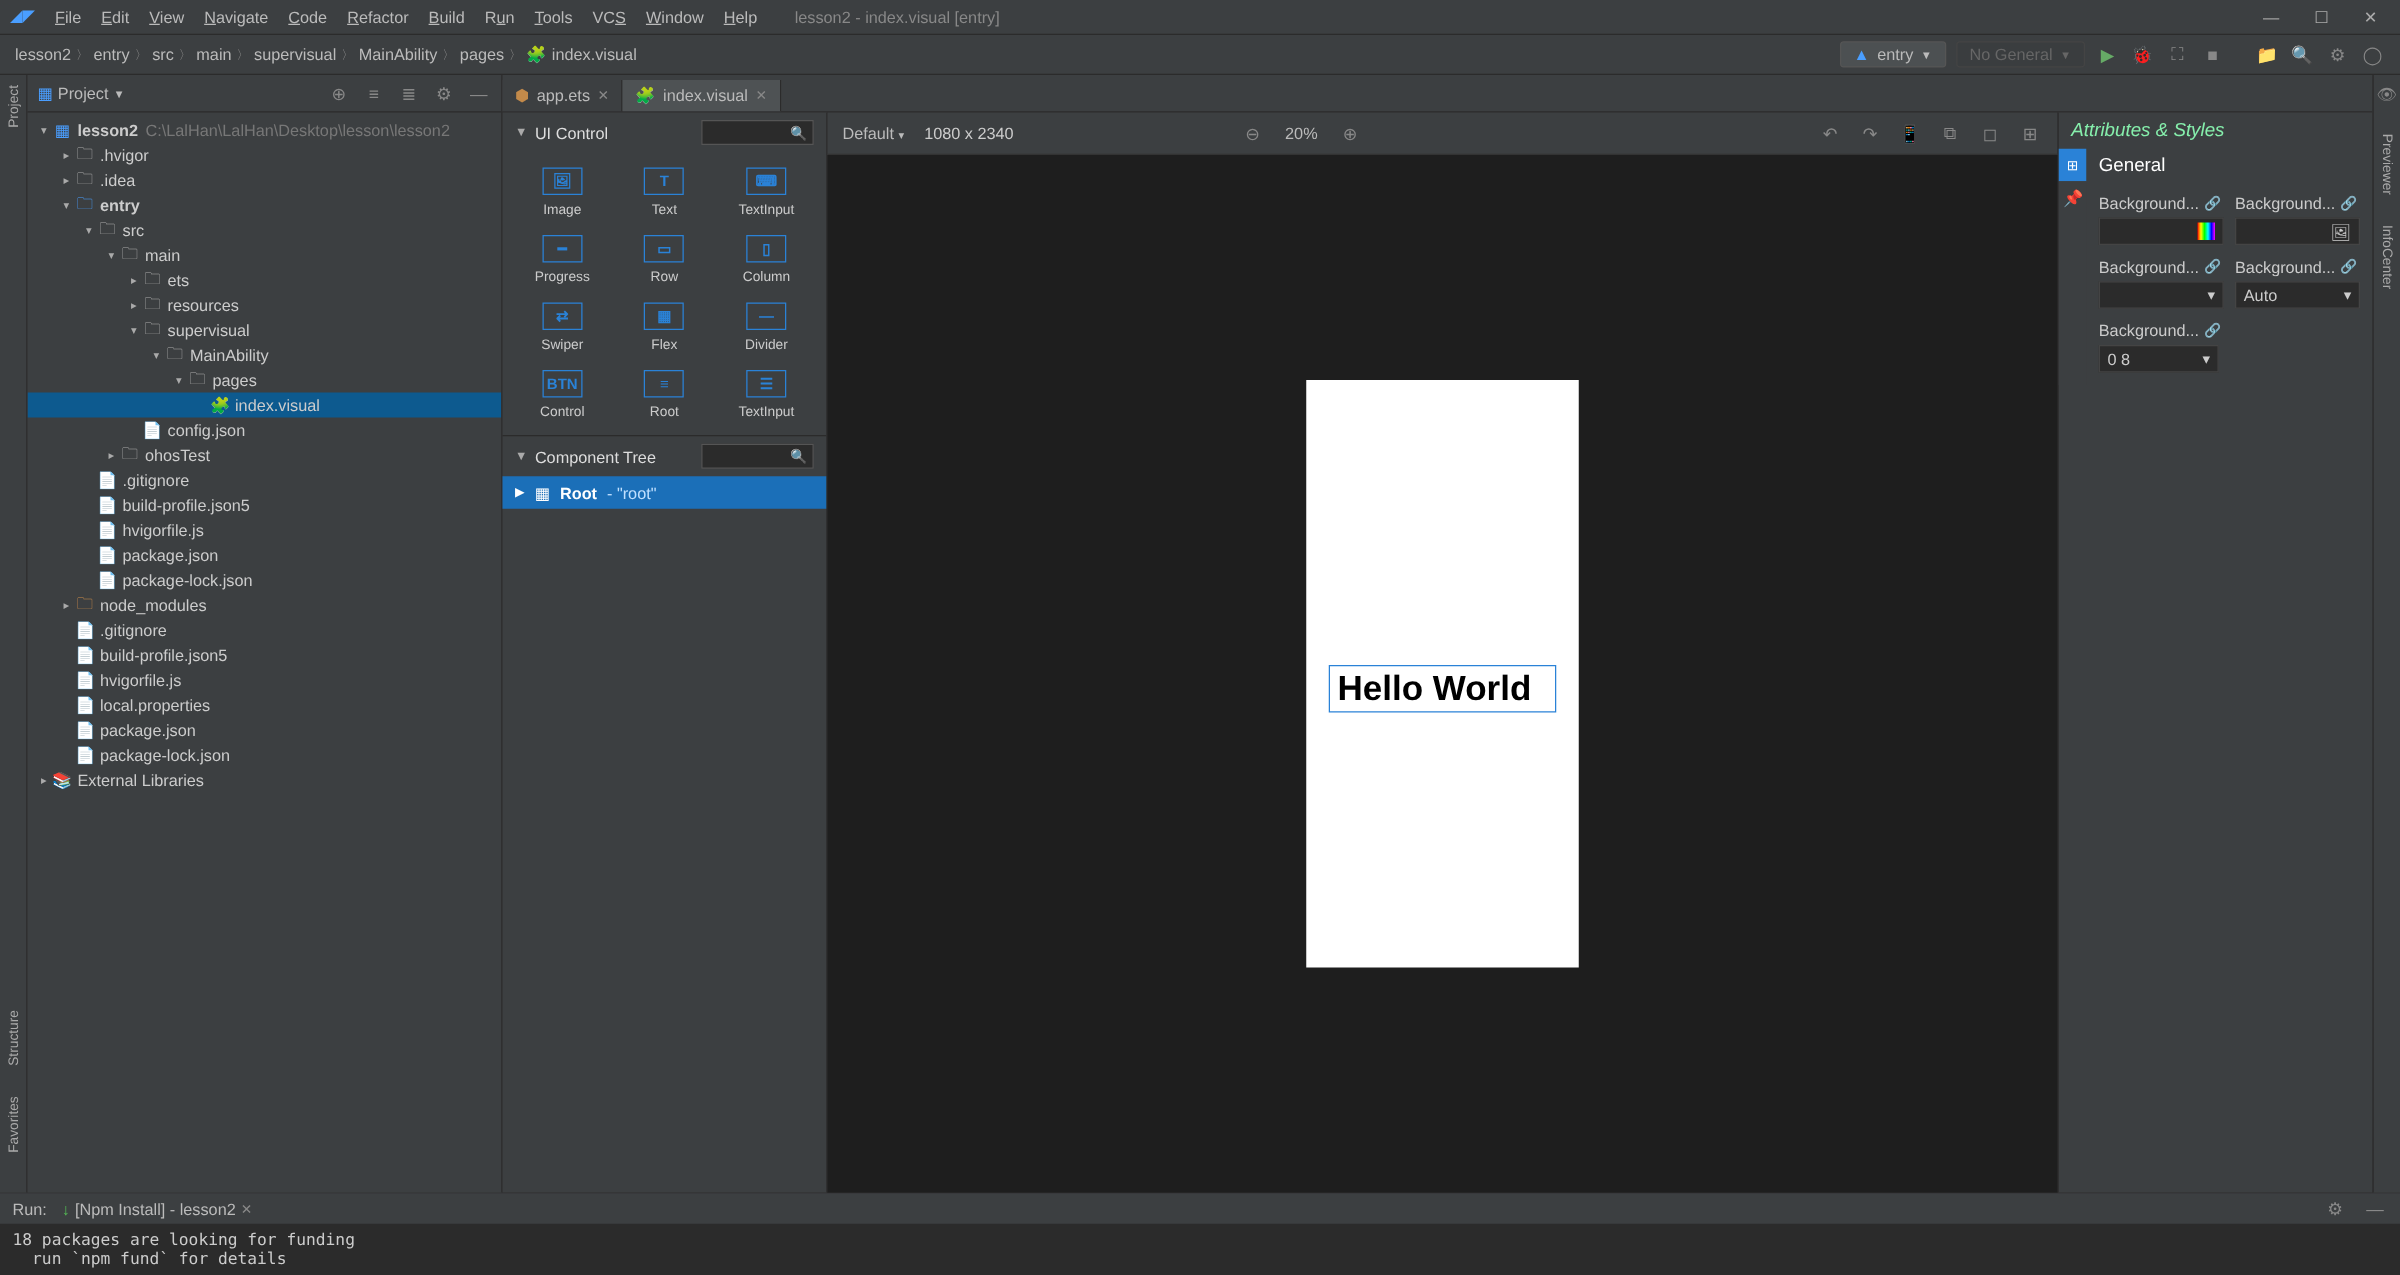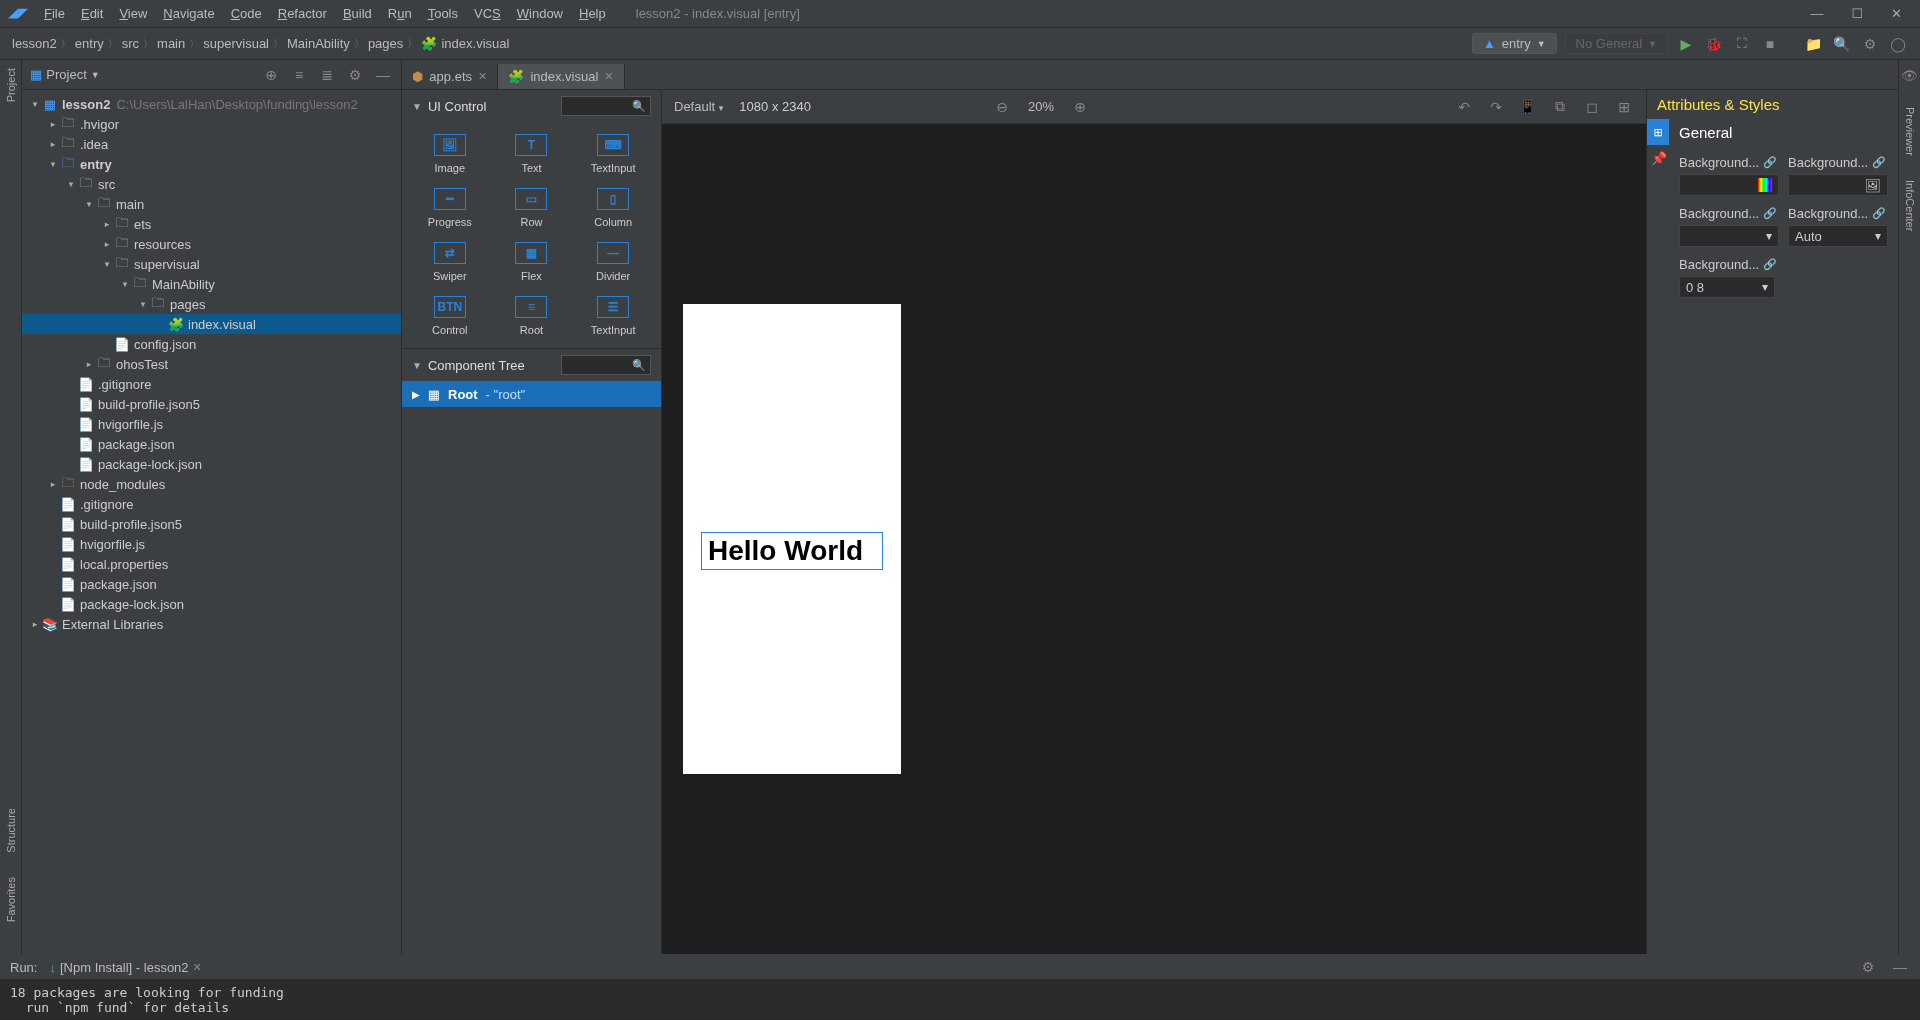--- a/index.html
+++ b/index.html
@@ -47,25 +47,25 @@
 .ctrl-grid{display:grid;grid-template-columns:repeat(3,1fr);gap:14px 6px;padding:12px 10px;}
 .ctrl-item{display:flex;flex-direction:column;align-items:center;gap:6px;cursor:pointer;}
 .ctrl-icon{width:32px;height:22px;border:1px solid #2a82d7;display:flex;align-items:center;justify-content:center;color:#2a82d7;font-size:12px;font-weight:bold;}
 .ctrl-label{font-size:11px;color:#ccc;}
 .comp-tree{border-top:1px solid #2b2b2b;}
 .comp-row{display:flex;align-items:center;height:26px;padding:0 10px;background:#1b6fb8;color:#fff;gap:8px;}
 .comp-row .muted2{color:#c0e0ff;}
 .canvas-col{flex:1;display:flex;flex-direction:column;background:#2b2b2b;}
 .canvas-toolbar{height:34px;display:flex;align-items:center;padding:0 12px;gap:16px;border-bottom:1px solid #333;background:#3c3f41;}
 .canvas-toolbar .tb-right{margin-left:auto;display:flex;gap:12px;color:#bbb;}
-.canvas-body{flex:1;background:#1e1e1e;display:flex;align-items:center;position:relative;padding-left:21px;}
+.canvas-body{flex:1;background:#1e1e1e;display:flex;align-items:center;justify-content:center;position:relative;}
 .device{width:218px;height:470px;background:#fff;position:relative;}
 .hello{position:absolute;top:228px;left:18px;right:18px;border:1px solid #2a82d7;padding:2px 6px;font-family:Arial;font-size:28px;color:#000;font-weight:550;}
 .attrs-col{width:252px;background:#3c3f41;border-left:1px solid #2b2b2b;display:flex;flex-direction:column;}
-.attrs-head{padding:6px 10px;color:#fde047;font-size:15px;}
+.attrs-head{padding:6px 10px;color:#86efac;font-size:15px;font-style:italic;}
 .attr-body{padding:10px;display:grid;grid-template-columns:1fr 1fr;gap:10px 9px;}
 .attr-field{display:flex;flex-direction:column;gap:4px;}
 .attr-label{font-size:12px;color:#ccc;white-space:nowrap;overflow:hidden;text-overflow:ellipsis;display:flex;align-items:center;gap:4px;}
 .attr-label .link{color:#888;font-size:11px;}
 .attr-input{height:22px;background:#2b2b2b;border:1px solid #444;color:#ccc;padding:0 6px;font-size:12px;display:flex;align-items:center;}
 .attr-row-full{grid-column:span 2;}
 .run-panel{height:148px;background:#2b2b2b;border-top:1px solid #3c3f41;display:flex;flex-direction:column;}
 .run-head{height:24px;background:#3c3f41;display:flex;align-items:center;padding:0 10px;gap:12px;}
 .run-head .rtab{color:#bbb;display:flex;align-items:center;gap:4px;}
 .run-head .rtab .dot{color:#5b5;}
@@ -164,21 +164,21 @@
         <span class="icon-btn">≣</span>
         <span class="icon-btn">⚙</span>
         <span class="icon-btn">—</span>
       </div>
     </div>
     <div class="tree" id="tree">
         <div class="tree-row" style="padding-left: 6px;">
           <span class="arrow">▾</span>
           <span class="ficon" style="color:#4a9eff">▦</span>
           <b class="dir">lesson2</b>
-          <span class="muted">C:\Users\LalHan\Desktop\funding\lesson2</span>
+          <span class="muted">C:\LalHan\LalHan\Desktop\lesson\lesson2</span>
         </div>
         <div class="tree-row" style="padding-left: 24px;">
           <span class="arrow">▸</span>
           <span class="ficon" style="color:#aaa">🗀</span>
           <span class="dir">.hvigor</span>
         </div>
         <div class="tree-row" style="padding-left: 24px;">
           <span class="arrow">▸</span>
           <span class="ficon" style="color:#aaa">🗀</span>
           <span class="dir">.idea</span>

